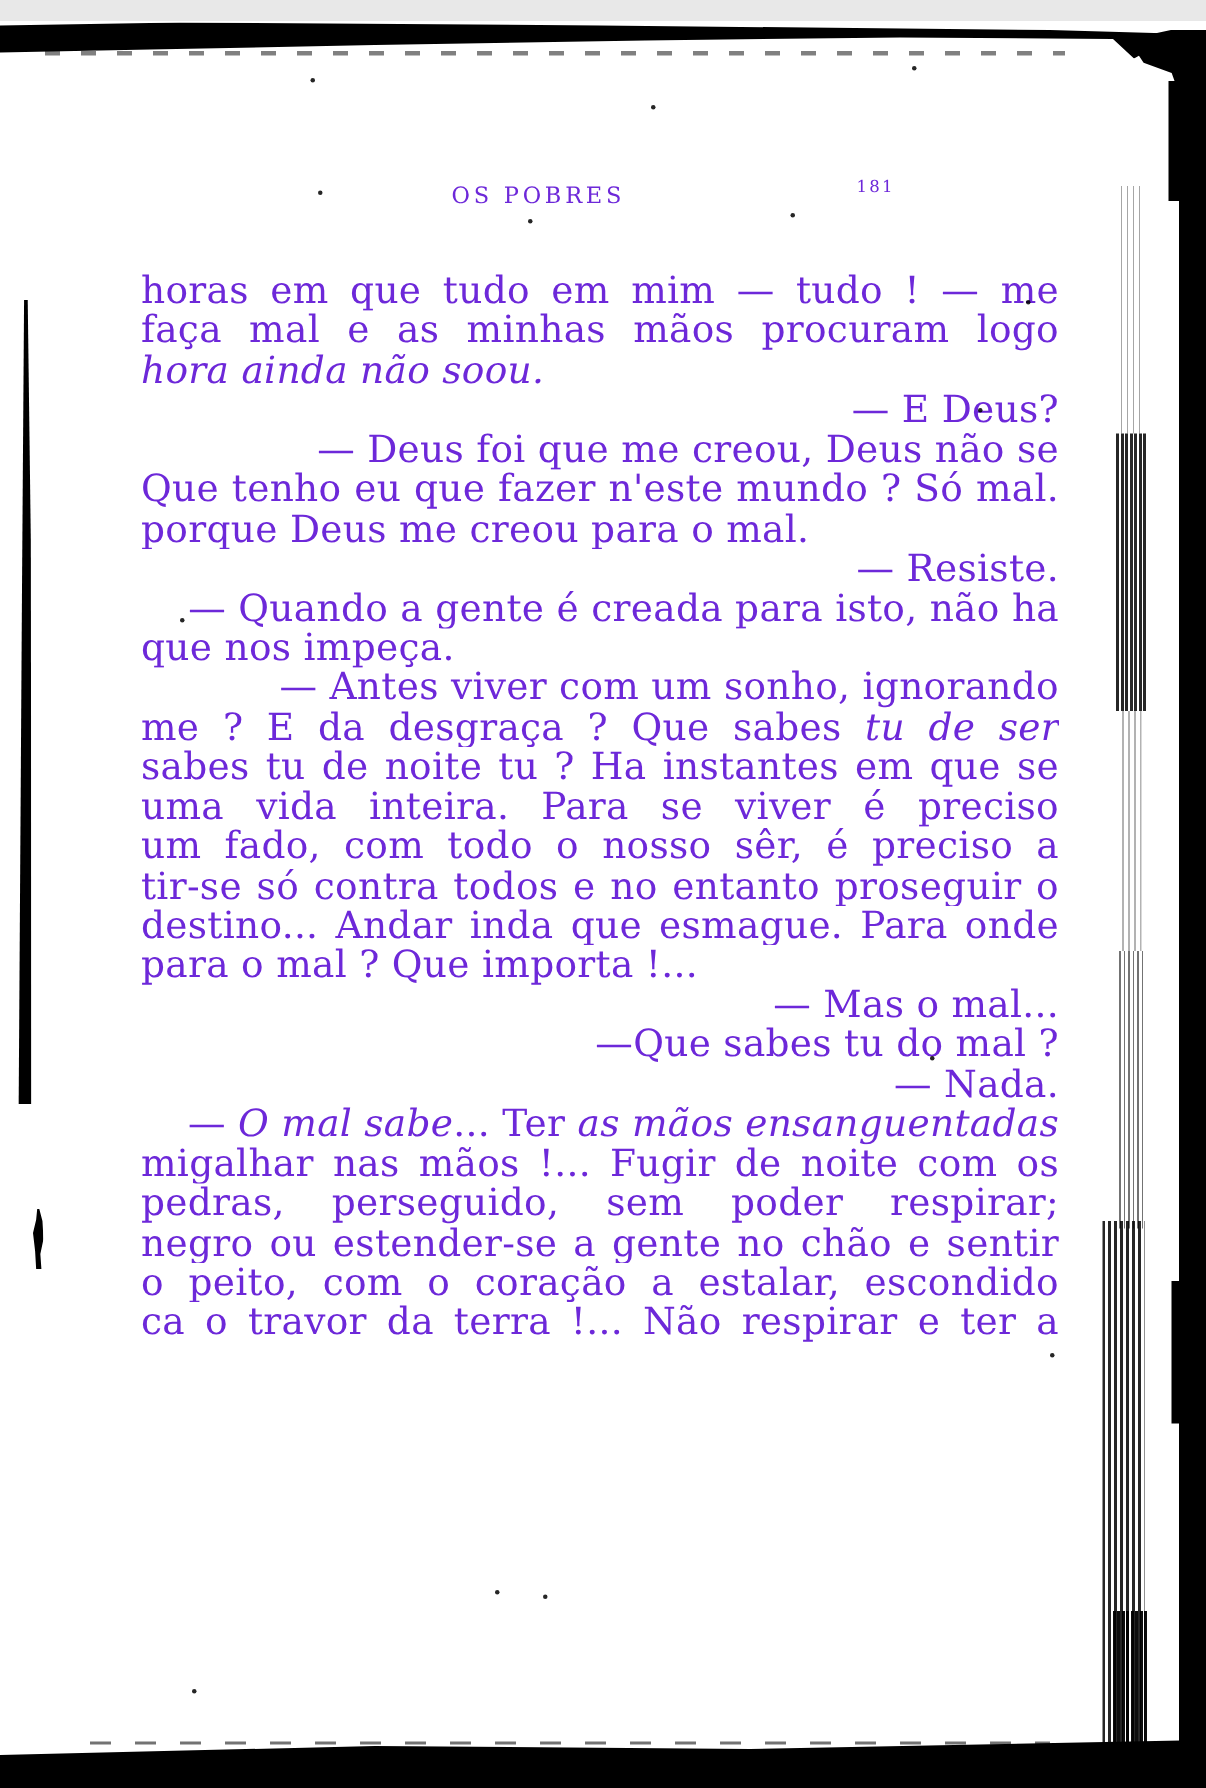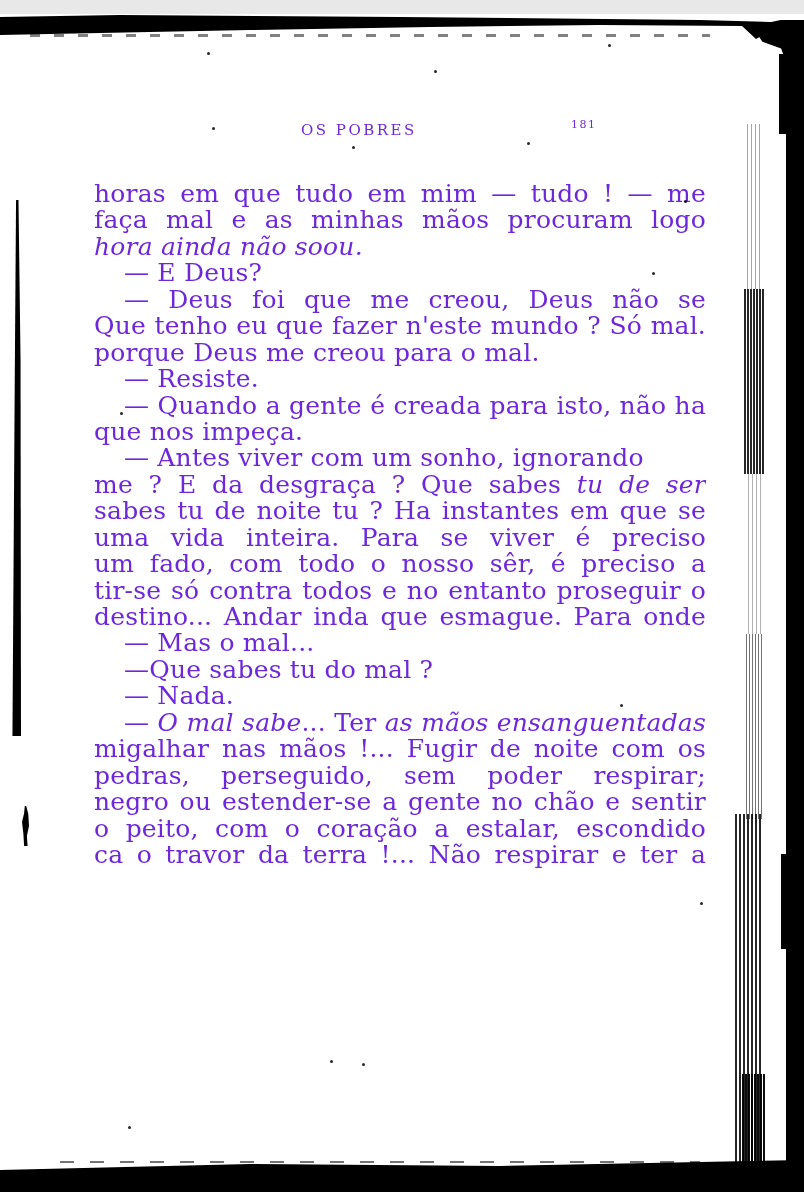--- a/index.html
+++ b/index.html
@@ -8,21 +8,21 @@
     font-family:"DejaVu Serif", serif;color:#6d28d9;margin-top:14px;
   }
   
   .header-title{position:absolute;top:107px;left:301px;font-size:15px;letter-spacing:2.5px;white-space:nowrap;}
   .page-number{position:absolute;top:104px;left:571px;font-size:11px;letter-spacing:1.5px;}
   
   .body-text{position:absolute;left:94px;top:167px;width:612px;font-size:25px;letter-spacing:0.2px;}
   .line{height:26.45px;line-height:26.45px;overflow:hidden;text-align:left;}
   .line.just{text-align:justify;}
   .line.just::after{content:"";display:inline-block;width:100%;}
-  .line.ind{padding-left:30px;}
+  .line.ind{padding-left:30px;text-align:right;}
   .it{font-style:italic;}
   
   .art{position:absolute;background:#000;}
   .top-bar{left:0;top:0;width:804px;height:34px;
     clip-path:polygon(0px 3px,120px 1px,400px 3px,700px 6px,804px 9px,804px 18px,772px 16px,756px 25px,742px 12px,600px 11px,430px 13px,250px 16px,100px 19px,0px 21px);}
   .top-dashes{left:30px;top:20px;width:680px;height:3px;background:repeating-linear-gradient(90deg,#000 0 10px,transparent 10px 24px);opacity:.5;}
   .corner-blob{left:752px;top:6px;width:52px;height:52px;
     clip-path:polygon(0 12%,55% 0,100% 0,100% 100%,72% 100%,56% 55%,20% 42%);}
   .right-bar{left:786px;top:24px;width:18px;height:1140px;}
   .right-bar-wide-top{left:779px;top:40px;width:9px;height:80px;}
@@ -62,20 +62,21 @@
       <div class="line ind"><span>— Resiste.</span></div>
       <div class="line just ind"><span>— Quando a gente é creada para isto, não ha nada</span></div>
       <div class="line"><span>que nos impeça.</span></div>
       <div class="line ind"><span>— Antes viver com um sonho, ignorando tudo.</span></div>
       <div class="line just"><span>me ? E da desgraça ? Que sabes </span><span class="it">tu de ser perseguido</span></div>
       <div class="line just"><span>sabes tu de noite tu ? Ha instantes em que se vive</span></div>
       <div class="line just"><span>uma vida inteira. Para se viver é preciso cumprir se</span></div>
       <div class="line just"><span>um fado, com todo o nosso sêr, é preciso a gente sen-</span></div>
       <div class="line just"><span>tir-se só contra todos e no entanto proseguir o seu</span></div>
       <div class="line just"><span>destino... Andar inda que esmague. Para onde ? E'</span></div>
+      <div class="line"><span>para o mal ? Que importa !...</span></div>
       <div class="line ind"><span>— Mas o mal...</span></div>
       <div class="line ind"><span>—Que sabes tu do mal ?</span></div>
       <div class="line ind"><span>— Nada.</span></div>
       <div class="line just ind"><span>— </span><span class="it">O mal sabe</span><span>... Ter </span><span class="it">as mãos ensanguentadas</span><span> e es-</span></div>
       <div class="line just"><span>migalhar nas mãos !... Fugir de noite com os pés nas</span></div>
       <div class="line just"><span>pedras, perseguido, sem poder respirar; encher depois</span></div>
       <div class="line just"><span>negro ou estender-se a gente no chão e sentir na boc-</span></div>
       <div class="line just"><span>o peito, com o coração a estalar, escondido n'um canto</span></div>
       <div class="line just"><span>ca o travor da terra !... Não respirar e ter a noite</span></div>
     </div>

